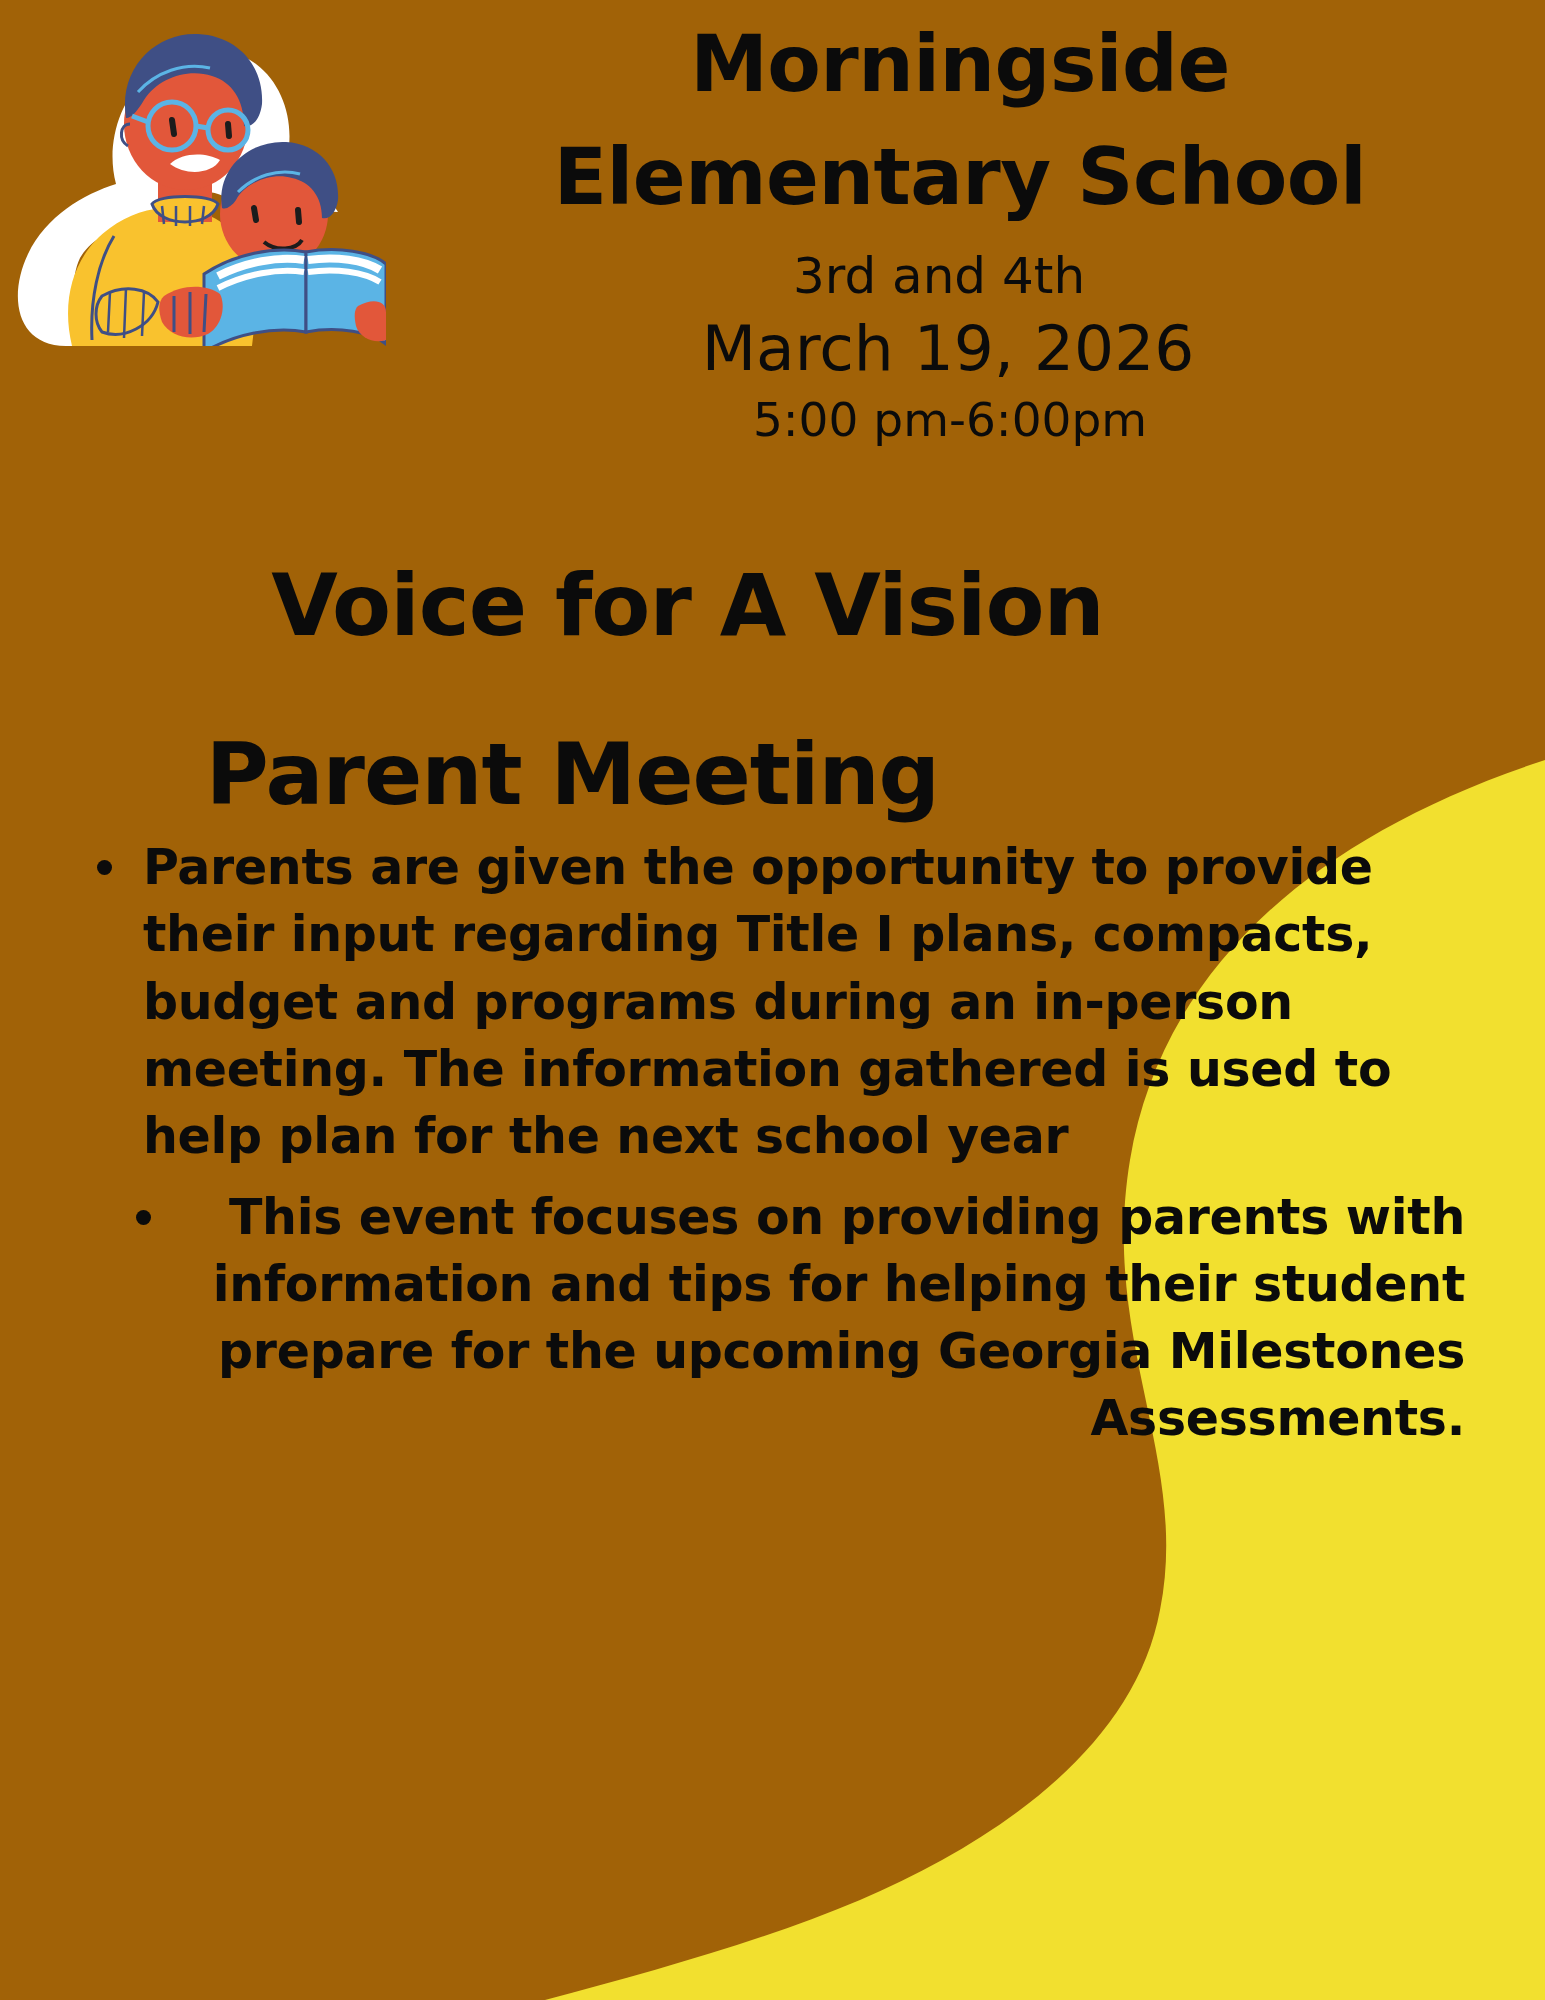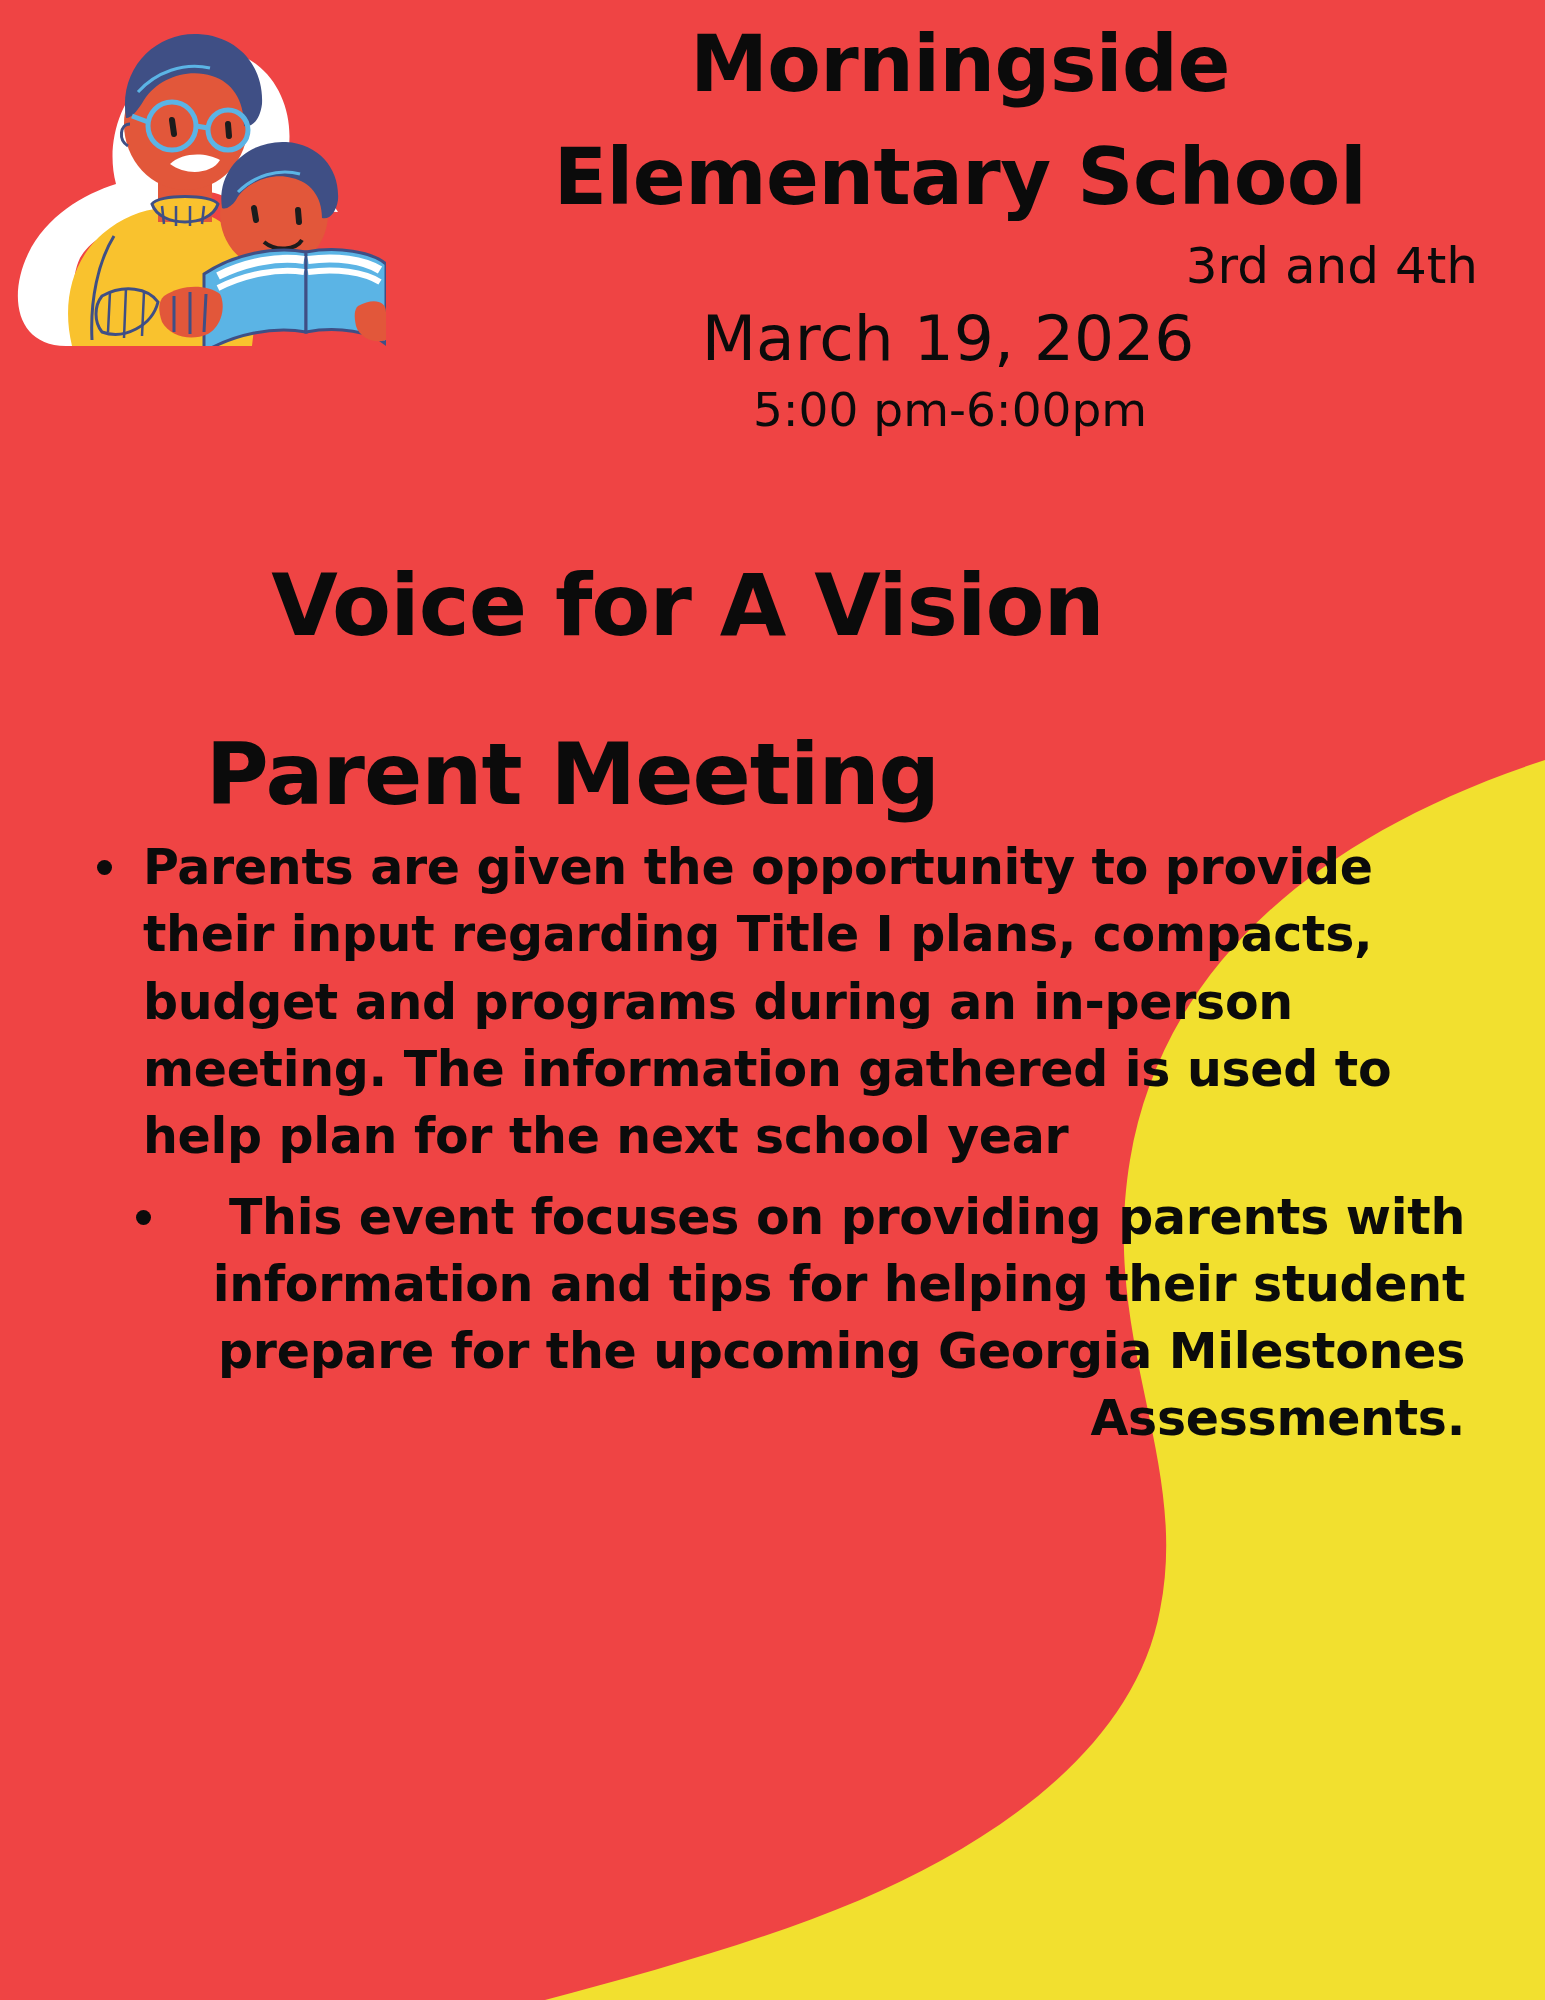--- a/index.html
+++ b/index.html
@@ -5,21 +5,21 @@
   html, body {
     margin: 0;
     padding: 0;
     background: #ffffff;
   }
   #poster {
     position: relative;
     width: 1545px;
     height: 2000px;
     overflow: hidden;
-    background: #ef4444;
+    background: #a16207;
     font-family: "Liberation Sans", sans-serif;
   }
   
   .blob {
     position: absolute;
     inset: 0;
     width: 1545px;
     height: 2000px;
     pointer-events: none;
   }
@@ -49,23 +49,22 @@
     margin: 0;
     padding-top: 8px;
   }
   .school-name .ln2 { display:block;text-align:center; }
   .grades {
     font-family: "DejaVu Sans", sans-serif;
     font-weight: normal;
     font-size: 50px;
     line-height: 1.05;
     color: #0b0b0b;
-    margin: 6px 0 0 0;
+    margin: 16px 0 0 0;
     padding-right: 42px;
-    text-align: right;
   }
   .date {
     font-family: "DejaVu Sans", sans-serif;
     font-weight: normal;
     font-size: 63px;
     line-height: 1.2;
     color: #0b0b0b;
     margin: 8px 0 0 0;
     padding-right: 24px;
   }

